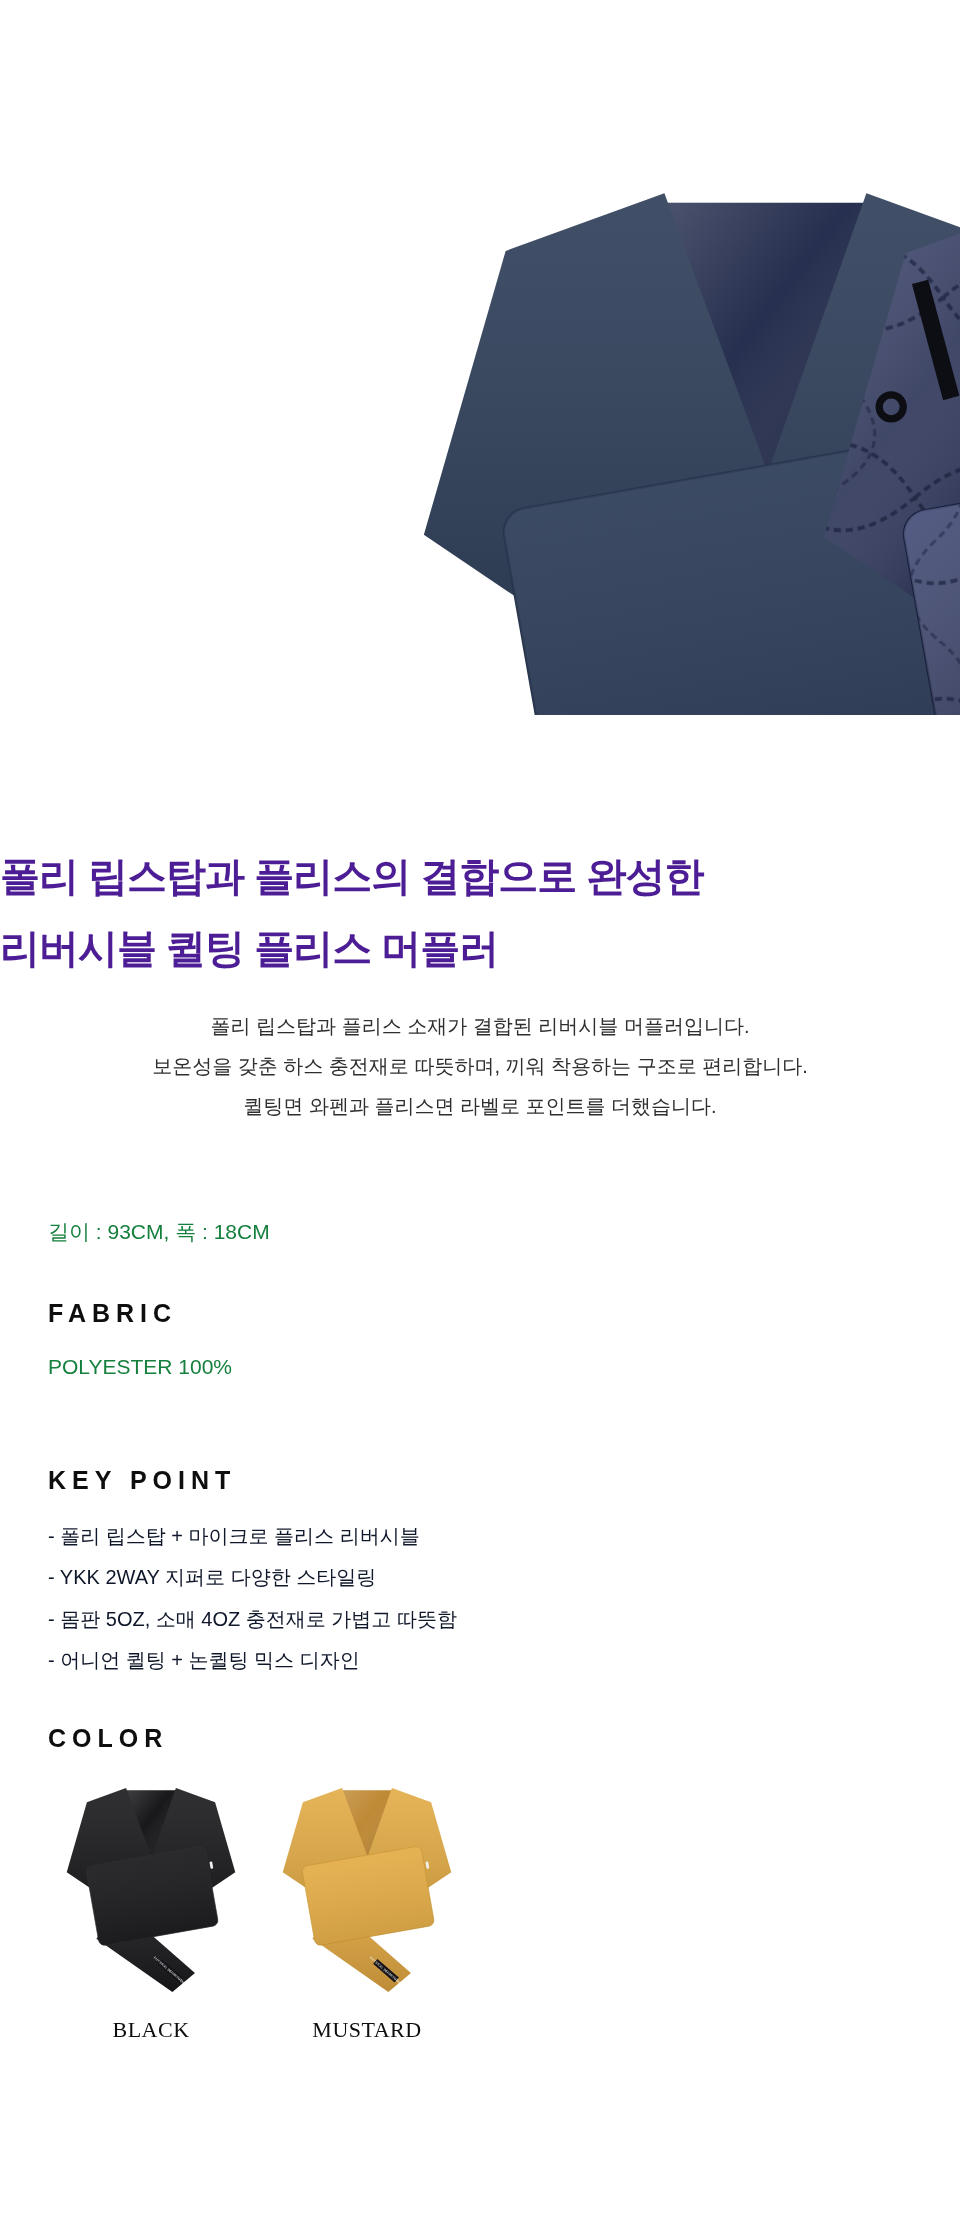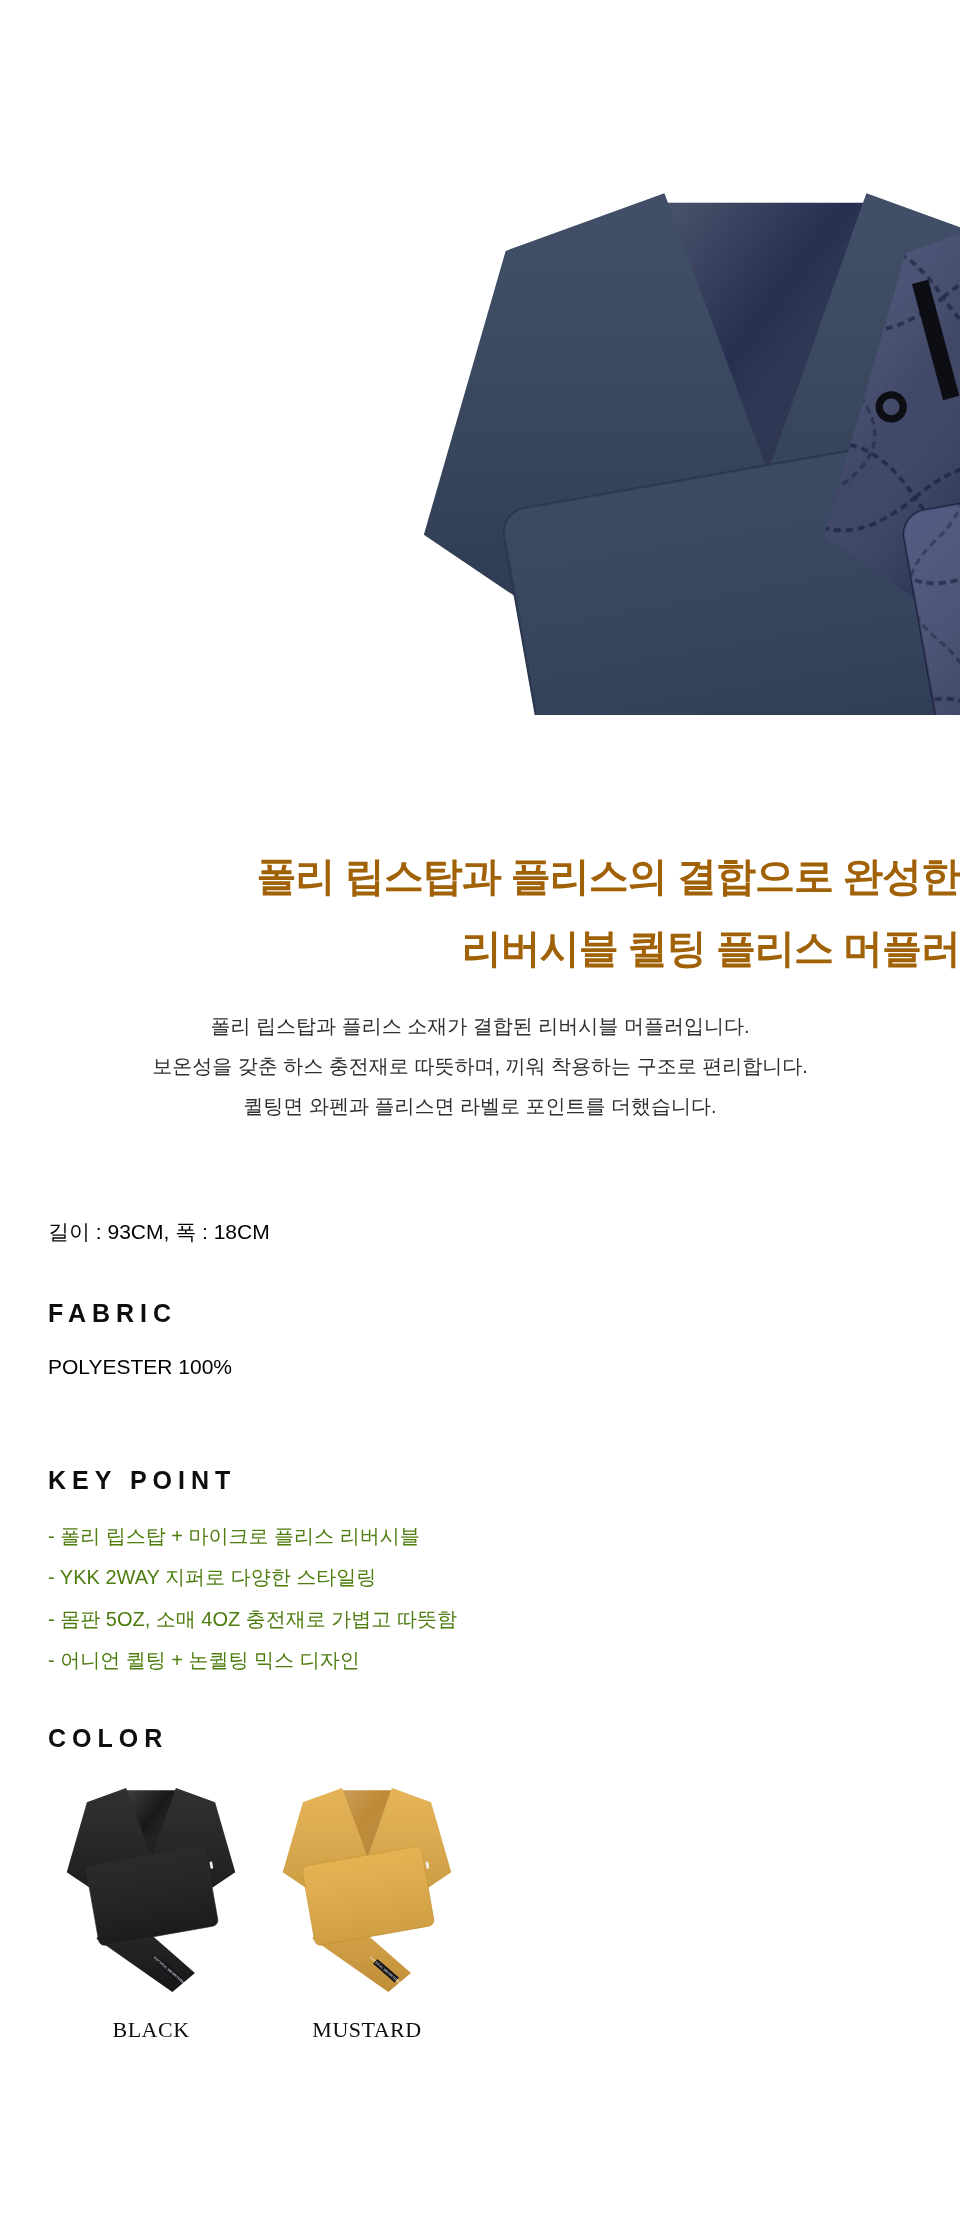--- a/index.html
+++ b/index.html
@@ -7,39 +7,39 @@
     font-family:"Liberation Sans","DejaVu Sans",sans-serif;
     color:#111;
     -webkit-font-smoothing:antialiased;
   }
   .page { width:960px; min-height:2223px; margin:0 auto; background:#fff; overflow:hidden; }
 
   
   .hero-svg { display:block; width:960px; height:585px; margin:130px 0 0 0; }
 
   
-  .title { margin:125px 0 0; text-align:right; font-size:40px; line-height:72px;
-           font-weight:800; letter-spacing:-1px; color:#a16207; }
+  .title { margin:125px 0 0; text-align:left; font-size:40px; line-height:72px;
+           font-weight:800; letter-spacing:-1px; color:#4c1d95; }
   .title span { display:block; }
 
   
   .desc { margin:22px 17px 0; text-align:center; font-size:20px; line-height:40px; color:#2e2e2e; }
   .desc span { display:block; }
 
   
   .sections { padding:0 48px; }
   .sec-heading { margin:0; font-size:25px; font-weight:700; letter-spacing:6px;
                  line-height:1.15; color:#0e0e0e; }
-  .sec-value { margin:25px 0 0; font-size:21px; line-height:27px; color:#000000; }
+  .sec-value { margin:25px 0 0; font-size:21px; line-height:27px; color:#15803d; }
   .sec-size   { margin-top:92px; }
   .sec-fabric { margin-top:54px; }
   .sec-keypoint { margin-top:86px; }
   .sec-color  { margin-top:42px; }
   .kp-list { list-style:none; margin:21px 0 0; padding:0;
-             font-size:20px; line-height:41.5px; color:#4d7c0f; }
+             font-size:20px; line-height:41.5px; color:#0f172a; }
 
   
   .swatch-row { display:flex; gap:38px; margin-top:31px; padding-left:14px; }
   .swatch { margin:0; width:178px; text-align:center; }
   .swatch-svg { display:block; width:178px; height:214px; }
   .swatch figcaption { margin-top:20px; font-size:22px; letter-spacing:0.5px;
                        line-height:26px; color:#0e0e0e;font-family:Liberation Serif, serif; }
 </style>
 </head>
 <body>

